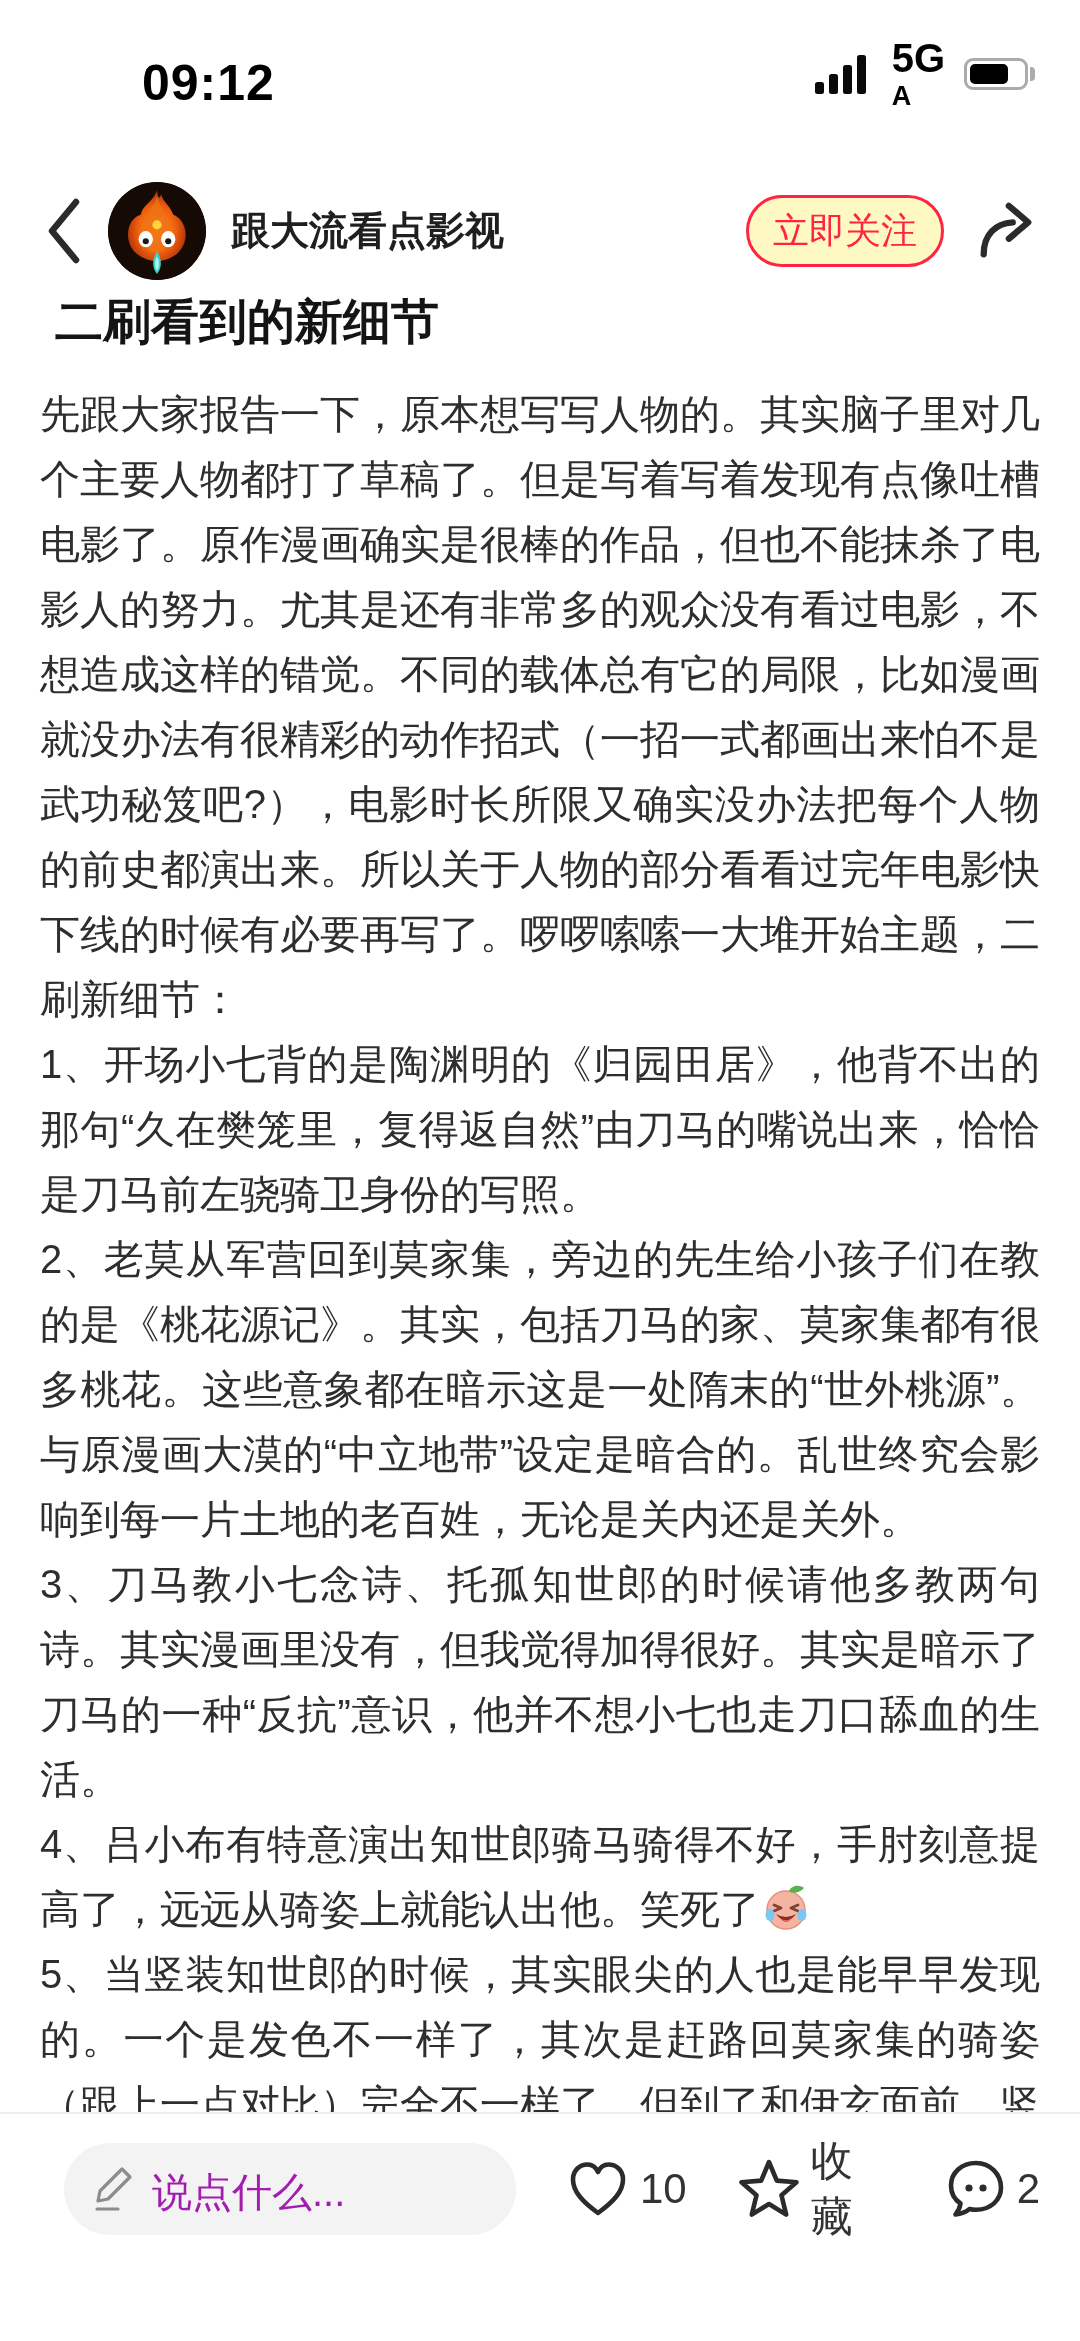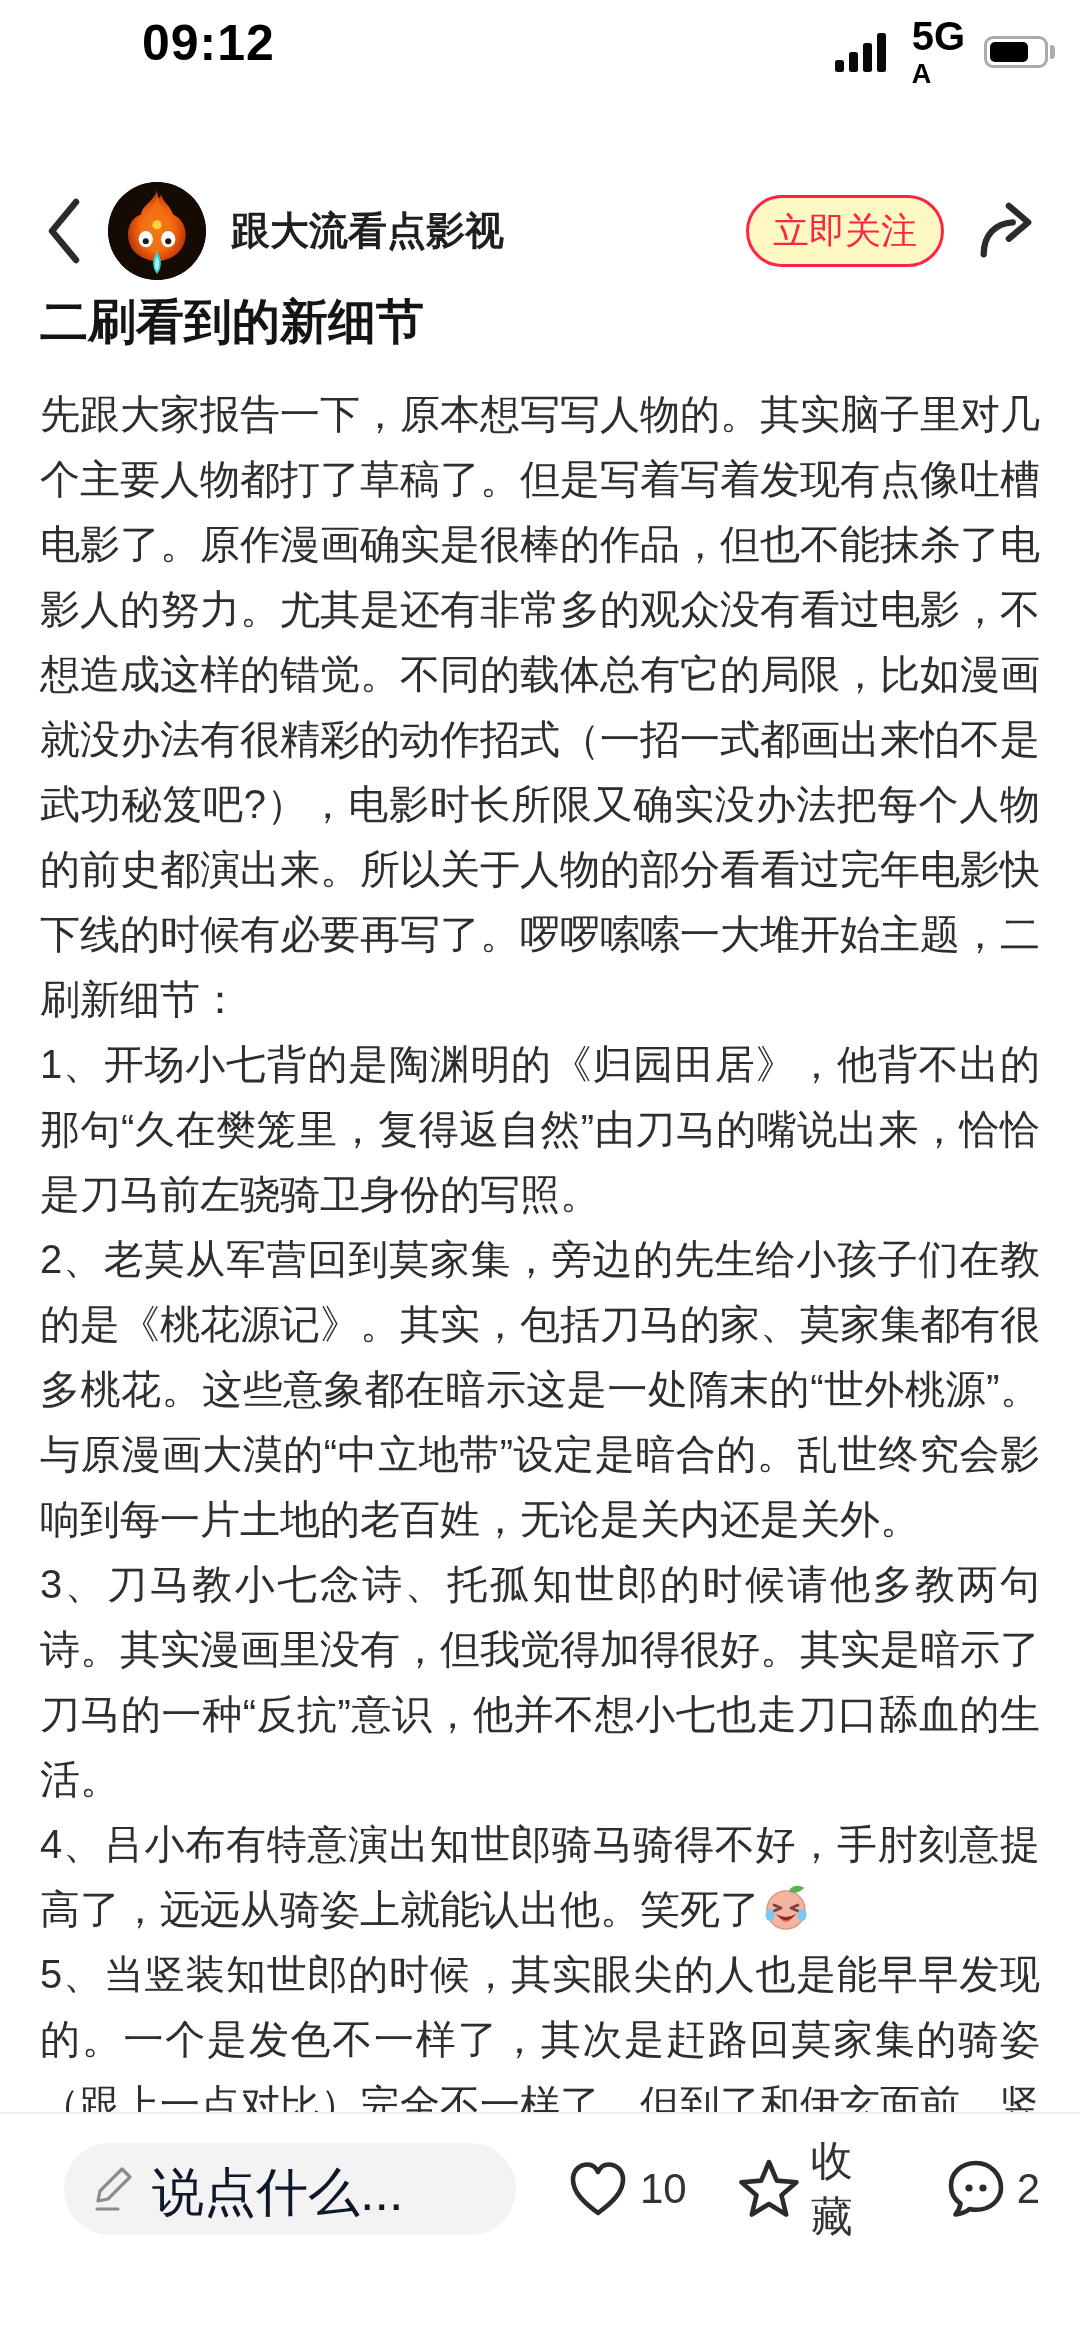--- a/index.html
+++ b/index.html
@@ -4,22 +4,22 @@
 <style>
   html,body{margin:0;padding:0;background:#ffffff;}
   .screen{
     position:relative;width:1080px;height:2341px;background:#ffffff;
     font-family:"Liberation Sans","DejaVu Sans",sans-serif;
     overflow:hidden;color:#2e2e2e;
   }
   
   .status-bar{
     position:absolute;top:0;left:0;right:0;height:112px;
-    display:flex;align-items:flex-start;justify-content:space-between;
-    padding:14px 32px 0 142px;box-sizing:border-box;
+    display:flex;align-items:flex-end;justify-content:space-between;
+    padding:14px 52px 0 142px;box-sizing:border-box;
   }
   .time{font-size:50px;font-weight:700;color:#000;letter-spacing:1px;}
   .status-right{display:flex;align-items:center;gap:16px;}
   .net{font-size:40px;font-weight:700;color:#000;display:flex;align-items:baseline;flex-direction:column;}
   .net-sub{font-size:27px;font-weight:700;margin-left:1px;}
   .battery{position:relative;width:58px;height:26px;border:3px solid #ababab;border-radius:9px;margin-left:4px;}
   .battery-fill{position:absolute;left:3px;top:3px;width:38px;height:20px;background:#000;border-radius:5px;}
   .battery-nub{position:absolute;right:-10px;top:6px;width:5px;height:14px;background:#ababab;border-radius:0 4px 4px 0;}
   
   .header{
@@ -30,34 +30,34 @@
   .avatar{flex:none;width:98px;height:98px;border-radius:50%;overflow:hidden;margin-left:18px;background:#150a05;cursor:pointer;}
   .username{flex:1;margin-left:25px;font-size:39px;font-weight:600;color:#1f1f1f;white-space:nowrap;overflow:hidden;}
   .follow{
     flex:none;border:3px solid #ff2442;color:#ff2442;background:#fef9c3;
     border-radius:36px;font-size:36px;font-weight:500;line-height:1;
     padding:15px 24px;margin-right:30px;font-family:inherit;cursor:pointer;
   }
   .share-btn{flex:none;width:62px;height:66px;display:flex;align-items:center;cursor:pointer;}
   
   .content{position:absolute;top:286px;left:0;right:0;padding:0 40px;z-index:1;}
-  .post-title{margin:0 0 24px;font-size:48px;line-height:72px;font-weight:700;color:#141414;}
+  .post-title{margin:0 15px 24px;font-size:48px;line-height:72px;font-weight:700;color:#141414;}
   .content p{margin:0;font-size:40px;line-height:65px;color:#2e2e2e;text-align:justify;word-break:break-all;}
   .inline-emoji{vertical-align:-8px;margin-left:2px;}
   
   .bottom-bar{
     position:absolute;left:0;right:0;top:2112px;bottom:0;background:#fff;
     border-top:2px solid #ededed;z-index:5;
     display:flex;align-items:center;padding:0 40px 78px 64px;box-sizing:border-box;
   }
   .comment-input{
     width:452px;height:92px;background:#f3f3f3;border-radius:46px;
     display:flex;align-items:center;padding:0 28px;box-sizing:border-box;gap:18px;cursor:text;flex:none;
   }
-  .placeholder{font-size:52px;color:#0f172a;margin-top:8px;}
+  .placeholder{font-size:40px;color:#a21caf;margin-top:8px;}
   .bar-action{display:flex;align-items:center;gap:10px;margin-left:50px;cursor:pointer;}
   .bar-count{font-size:42px;color:#333;font-weight:500;}
   .icon-dark{color:#2b2b2b;}
 </style>
 </head>
 <body>
 
 <div class="screen">
 
   <div class="status-bar">

